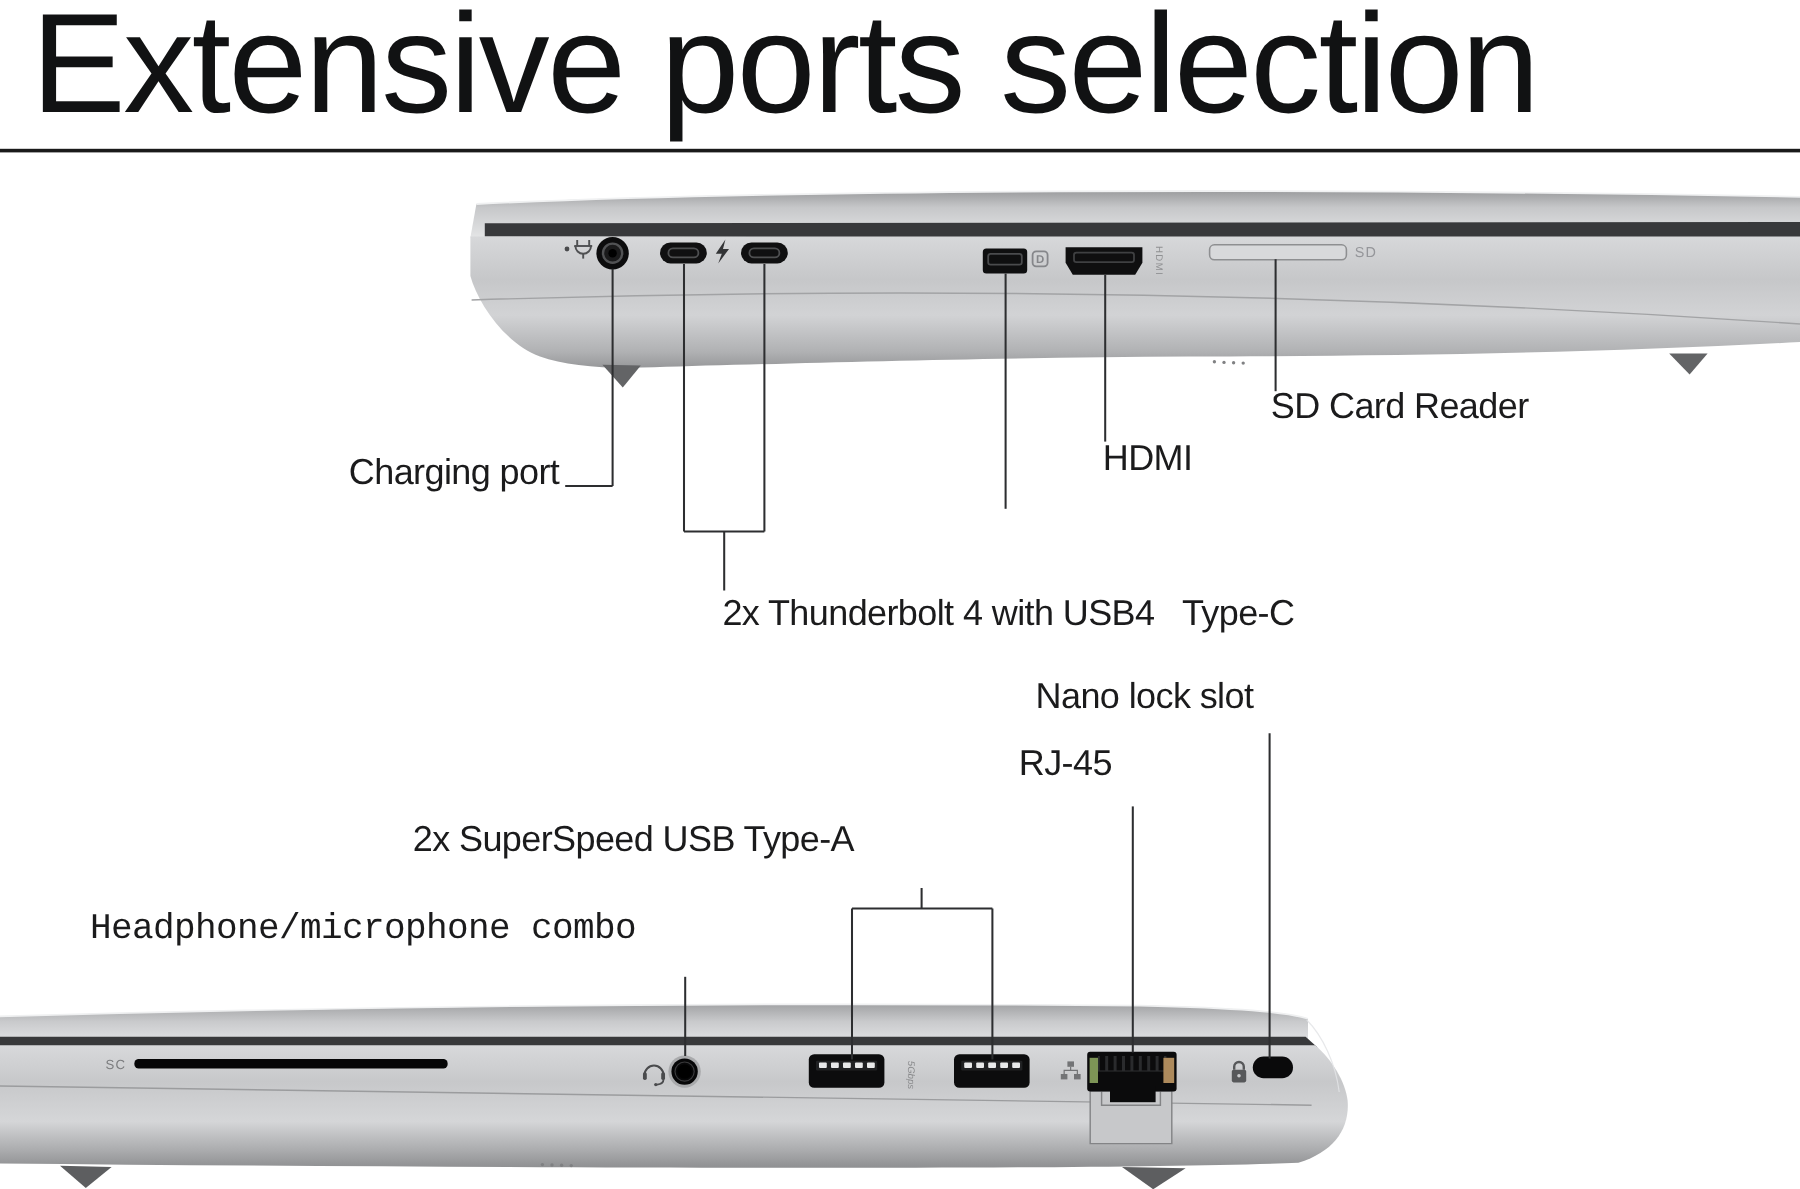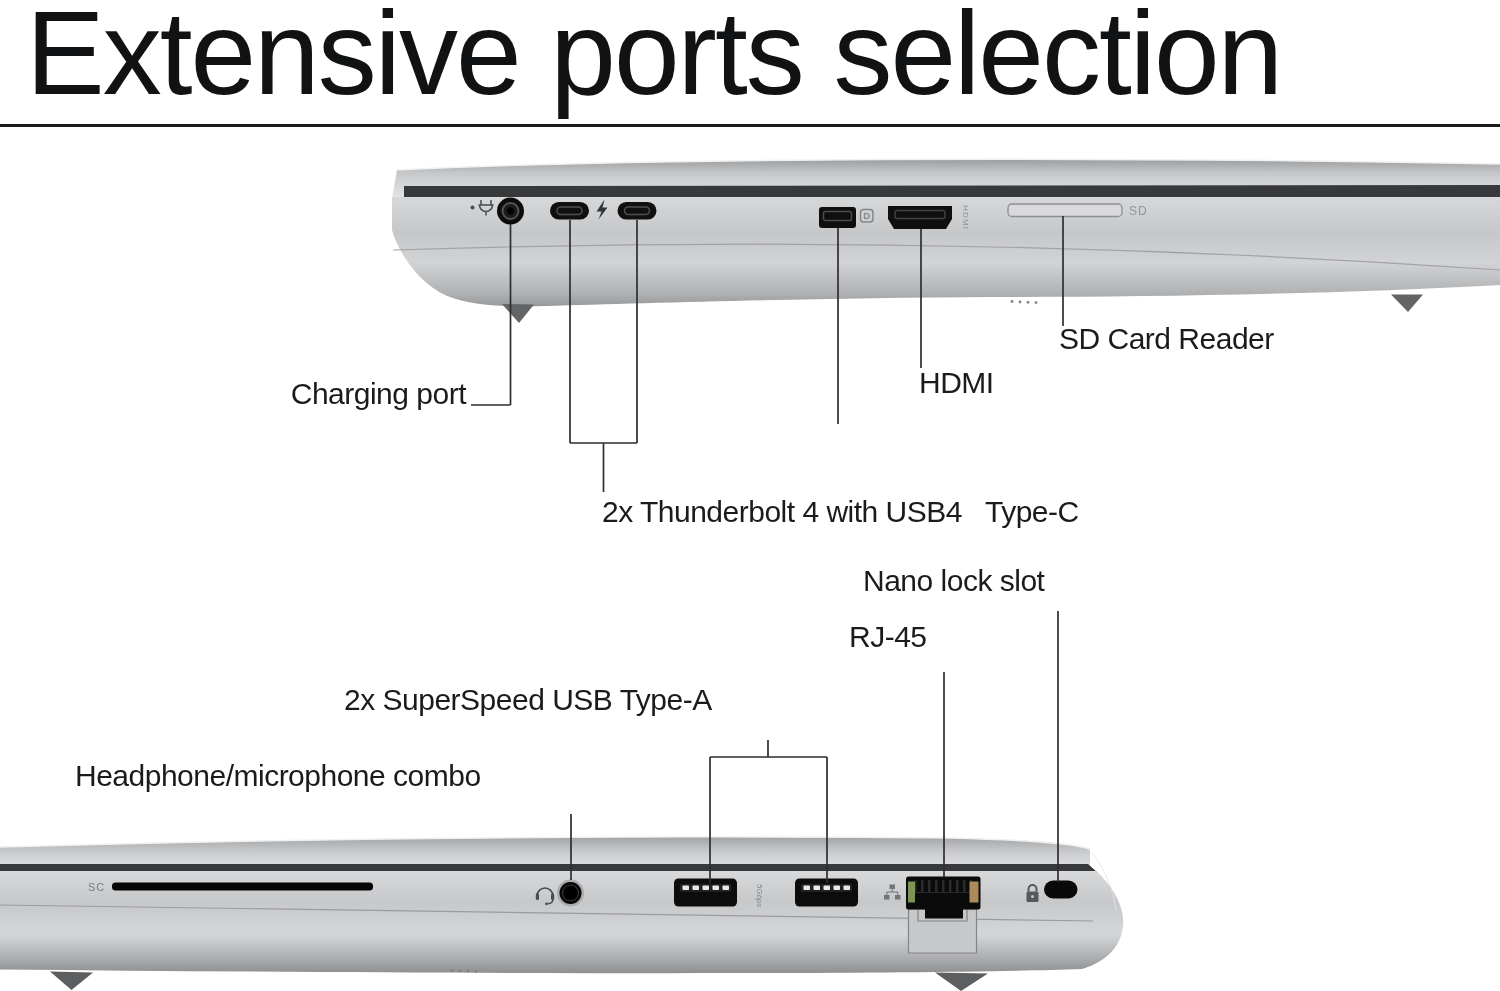--- a/index.html
+++ b/index.html
@@ -221,17 +221,17 @@
       </g>
     </g>
   </svg>
 
   <div class="lbl right-anchored" style="right:1034px;top:378px;">Charging port</div>
   <div class="lbl" style="left:602px;top:496px;">2x Thunderbolt 4 with USB4   Type-C</div>
   <div class="lbl" style="left:919px;top:367px;">HDMI</div>
   <div class="lbl" style="left:1059px;top:323px;">SD Card Reader</div>
 
   <div class="lbl" style="left:344px;top:684px;">2x SuperSpeed USB Type-A</div>
-  <div class="lbl" style="left:75px;top:760px;">Headphone/microphone combo</div>
+  <div class="lbl" style="left:75px;top:760px;font-family:Liberation Mono, monospace;">Headphone/microphone combo</div>
   <div class="lbl" style="left:843px;top:565px;margin-left:20px;">Nano lock slot</div>
   <div class="lbl" style="left:849px;top:621px;">RJ-45</div>
 
 </div>
 
 </body></html>

